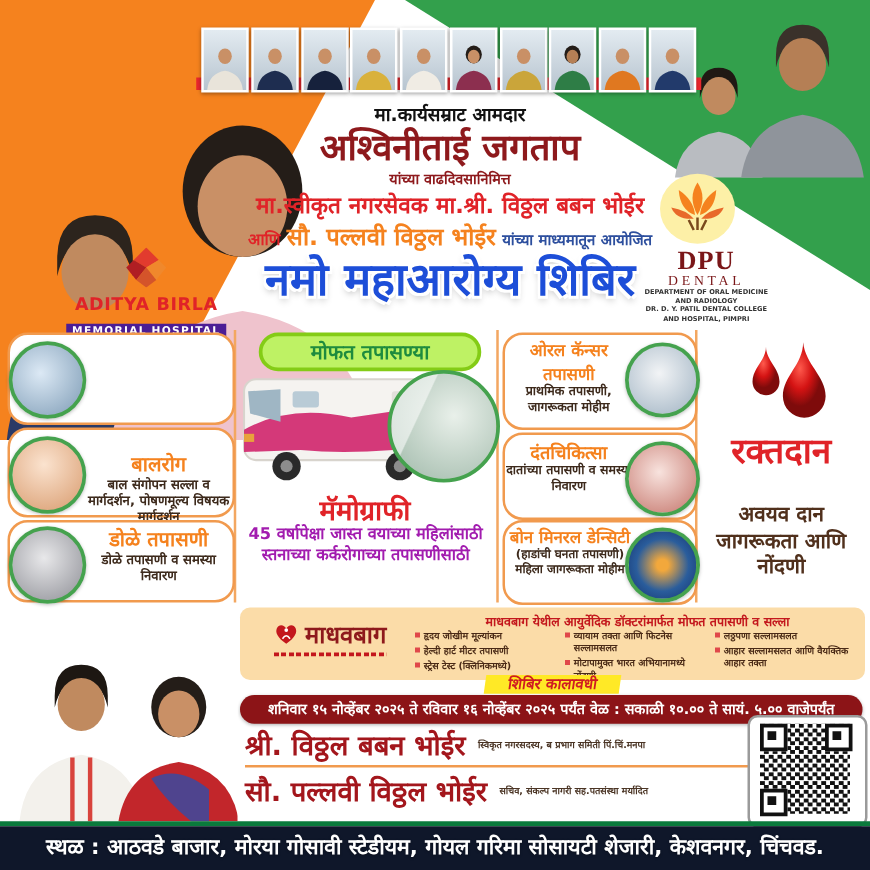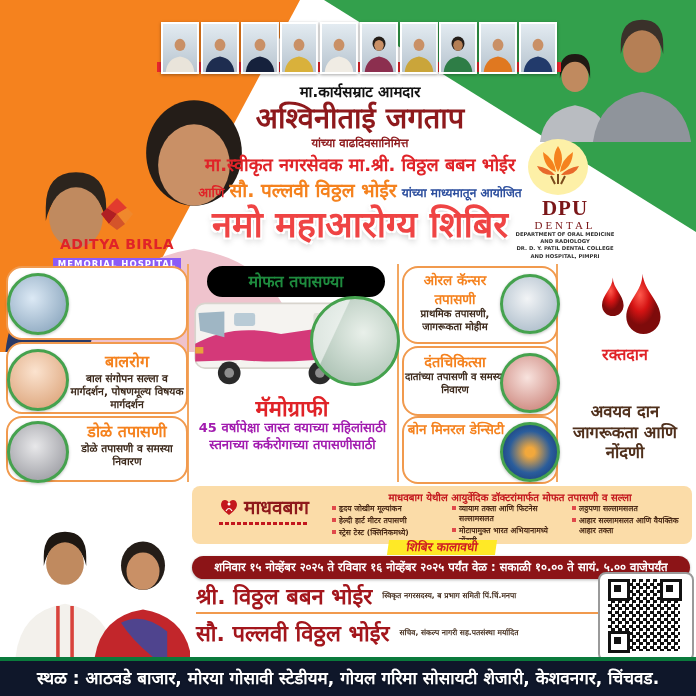--- a/index.html
+++ b/index.html
@@ -23,55 +23,55 @@
   
   .top-text{position:absolute;left:140px;top:84px;width:440px;text-align:center;line-height:1.1;}
   .t-prefix{font-size:15px;font-weight:bold;color:#111;}
   .t-name{font-size:29px;font-weight:bold;color:#8e191c;margin-top:2px;}
   .t-occasion{font-size:11.5px;font-weight:bold;color:#8e191c;margin-top:3px;}
   .t-line1{font-size:18px;font-weight:bold;color:#e02328;margin-top:5px;white-space:nowrap;}
   .t-line2{margin-top:5px;white-space:nowrap;}
   .t-line2 .pre{font-size:13px;font-weight:bold;color:#e02328;}
   .t-line2 .nm{font-size:19px;font-weight:bold;color:#f5821e;}
   .t-line2 .suf{font-size:12px;font-weight:bold;color:#2d4f9e;}
-  .t-camp{font-size:36px;font-weight:bold;color:#ef4444;margin-top:4px;white-space:nowrap;
+  .t-camp{font-size:36px;font-weight:bold;color:#1d4ed8;margin-top:4px;white-space:nowrap;
           text-shadow:-2px -2px 0 #fff,2px -2px 0 #fff,-2px 2px 0 #fff,2px 2px 0 #fff,0 4px 6px rgba(0,0,0,.25);}
   
   .ab-logo{position:absolute;left:52px;top:198px;width:130px;text-align:center;}
   .ab-name{font-size:14px;font-weight:bold;color:#e02328;letter-spacing:.5px;margin-top:2px;}
-  .ab-sub{font-size:8.5px;font-weight:bold;color:#fff;background:#8b5cf6;display:inline-block;
+  .ab-sub{font-size:8.5px;font-weight:bold;color:#fff;background:#4c1d95;display:inline-block;
           padding:1px 5px;letter-spacing:1px;}
   .lotus{position:absolute;left:527px;top:138px;width:62px;height:58px;}
   .dpu{position:absolute;left:505px;top:198px;width:120px;text-align:center;}
   .dpu-name{font-family:"Liberation Serif",serif;font-size:21px;font-weight:bold;color:#7a1618;letter-spacing:1px;line-height:1;}
   .dpu-sub{font-family:"Liberation Serif",serif;font-size:11px;color:#7a1618;letter-spacing:3px;line-height:1.1;}
   .dpu-line{font-size:5.3px;font-weight:bold;color:#333;line-height:1.35;}
   
   .vline{position:absolute;top:264px;height:218px;width:2px;background:#f3a761;}
   .card{position:absolute;border:2px solid #f19a4e;border-radius:16px;background:#fff;}
   .card .circ{position:absolute;border-radius:50%;border:3px solid #45a24e;box-shadow:0 1px 3px rgba(0,0,0,.25);}
   .card .body{font-size:10.5px;font-weight:bold;color:#3d2a1c;line-height:1.25;text-align:center;}
   .hdr-teal{display:inline-block;background:#0a9d8e;color:#fff;font-size:12.5px;font-weight:bold;
             border-radius:10px;padding:1px 9px;}
   .hdr-orange{color:#f5821e;font-weight:bold;}
-  .pill-free{position:absolute;left:207px;top:266px;width:172px;height:25px;border:3px solid #000000;
-             border-radius:16px;background:#000000;color:#1e8b3e;font-size:16px;font-weight:bold;
+  .pill-free{position:absolute;left:207px;top:266px;width:172px;height:25px;border:3px solid #84cc16;
+             border-radius:16px;background:#bef264;color:#1e8b3e;font-size:16px;font-weight:bold;
              text-align:center;line-height:25px;}
   .mam-title{position:absolute;left:192px;top:392px;width:200px;text-align:center;
              font-size:22px;font-weight:bold;color:#e02328;}
   .mam-desc{position:absolute;left:190px;top:420px;width:205px;text-align:center;
             font-size:13px;font-weight:bold;color:#a21caf;line-height:1.3;}
   .van{position:absolute;left:192px;top:294px;width:170px;height:98px;}
   .van-circ{position:absolute;left:310px;top:296px;width:84px;height:84px;border-radius:50%;
             border:3px solid #45a24e;background:
             linear-gradient(115deg,rgba(255,255,255,.55) 30%,rgba(0,0,0,0) 31%),
             radial-gradient(circle at 60% 40%,#e9f0ea,#9db7a7);}
   
   .blood-title{position:absolute;left:558px;top:346px;width:134px;text-align:center;
-               font-size:16px;font-weight:bold;color:#e02328;line-height:1.15;font-family:Liberation Serif, serif;}
+               font-size:28px;font-weight:bold;color:#e02328;line-height:1.15;font-family:Liberation Serif, serif;}
   .blood-sub{position:absolute;left:558px;top:402px;width:134px;text-align:center;
              font-size:16.5px;font-weight:bold;color:#50301c;line-height:1.25;}
   
   .mb-box{position:absolute;left:192px;top:486px;width:500px;height:58px;background:#fbdca8;border-radius:8px;}
   .mb-logo{position:absolute;left:8px;top:8px;width:128px;text-align:center;}
   .mb-logo-name{font-size:19px;font-weight:bold;color:#8e191c;display:inline-block;vertical-align:middle;}
   .mb-tag{height:3px;width:90px;margin:2px auto 0;background:repeating-linear-gradient(90deg,#c3171d 0 4px,transparent 4px 6px);}
   .mb-head{position:absolute;left:140px;top:4px;width:356px;text-align:center;
            font-size:10px;font-weight:bold;color:#c3171d;}
   .mb-cols{position:absolute;left:140px;top:18px;width:356px;display:flex;gap:4px;}
@@ -277,21 +277,21 @@
 
   <div class="vline" style="left:187px;"></div>
   <div class="vline" style="left:397px;"></div>
   <div class="vline" style="left:556px;"></div>
 
   <div class="card" style="left:6px;top:266px;width:178px;height:70px;">
     <div class="circ" style="left:-1px;top:5px;width:56px;height:56px;background:radial-gradient(circle at 40% 40%,#dce9f5,#7d9bb5);"></div>
   </div>
   <div class="card" style="left:6px;top:342px;width:178px;height:68px;">
     <div class="circ" style="left:-1px;top:5px;width:56px;height:56px;background:radial-gradient(circle at 45% 35%,#fbe3cf,#d89b6e);"></div>
-    <div style="margin-left:60px;padding-top:6px;text-align:center;">
+    <div style="margin-left:60px;padding-top:16px;text-align:center;">
       <span class="hdr-orange" style="font-size:16px;">बालरोग</span>
       <div class="body">बाल संगोपन सल्ला व मार्गदर्शन, पोषणमूल्य विषयक मार्गदर्शन</div>
     </div>
   </div>
   <div class="card" style="left:6px;top:416px;width:178px;height:62px;">
     <div class="circ" style="left:-1px;top:3px;width:56px;height:56px;background:radial-gradient(circle at 45% 40%,#e8e8ea,#8e8f96);"></div>
     <div style="margin-left:60px;padding-top:2px;text-align:center;">
       <span class="hdr-orange" style="font-size:16px;">डोळे तपासणी</span>
       <div class="body">डोळे तपासणी व समस्या निवारण</div>
     </div>
@@ -327,20 +327,21 @@
     <div class="circ" style="right:-4px;top:5px;width:54px;height:54px;background:radial-gradient(circle at 45% 40%,#f8e3de,#c4746a);"></div>
     <div style="margin-right:50px;padding-top:3px;text-align:center;">
       <span class="hdr-orange" style="font-size:14.5px;">दंतचिकित्सा</span>
       <div class="body" style="font-size:10px;">दातांच्या तपासणी व समस्या निवारण</div>
     </div>
   </div>
   <div class="card" style="left:402px;top:416px;width:152px;height:64px;">
     <div class="circ" style="right:-4px;top:4px;width:54px;height:54px;background:radial-gradient(circle at 50% 50%,#f2a83c 12%,#2a5d9c 55%,#14306b);"></div>
     <div style="margin-right:48px;padding-top:1px;text-align:center;">
       <span class="hdr-orange" style="font-size:13.5px;">बोन मिनरल डेन्सिटी</span>
+      <div class="body" style="font-size:9.5px;">(हाडांची घनता तपासणी) महिला जागरूकता मोहीम</div>
     </div>
   </div>
 
   <div class="abs" style="left:586px;top:272px;width:86px;height:72px;">
     <svg viewBox="0 0 90 80" width="86" height="72">
         <defs>
           <radialGradient id="bd" cx="40%" cy="35%">
             <stop offset="0%" stop-color="#ff5a4d"></stop>
             <stop offset="55%" stop-color="#d41313"></stop>
             <stop offset="100%" stop-color="#7e0b0b"></stop>

